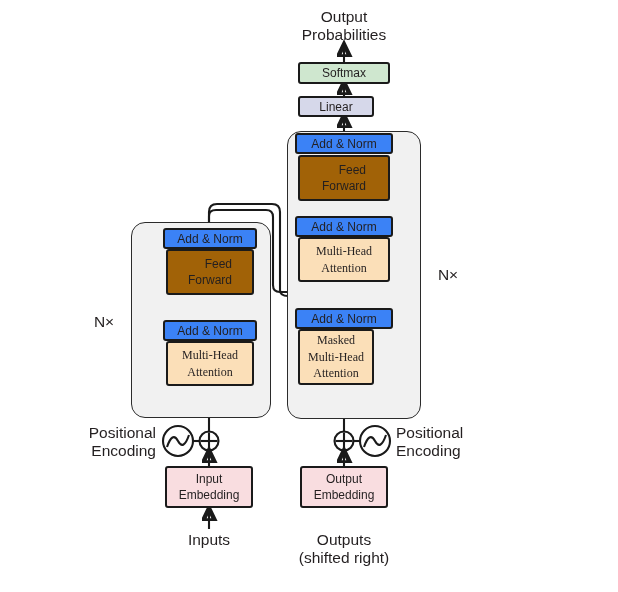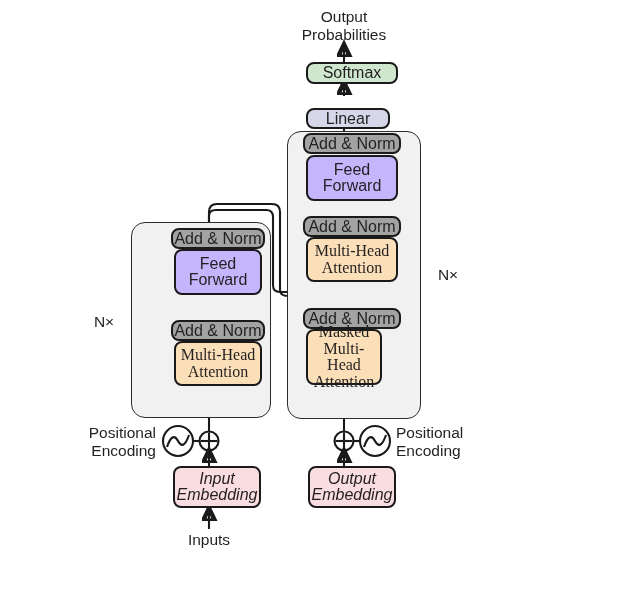--- a/index.html
+++ b/index.html
@@ -3,31 +3,31 @@
 <meta charset="utf-8">
 <style>
   html,body{margin:0;padding:0;background:#fff;}
   body{width:618px;height:592px;font-family:"Liberation Sans",sans-serif;color:#231f20;overflow:hidden;}
   #stage{position:relative;width:618px;height:592px;}
 
   .lbl{position:absolute;font-size:15.5px;line-height:17.5px;color:#231f20;text-align:center;white-space:pre;}
   .lbl.left{text-align:right;}
   .lbl.rightal{text-align:left;}
 
-  .box{position:absolute;box-sizing:border-box;border:2px solid #1a1a1a;border-radius:8px;
+  .box{position:absolute;box-sizing:border-box;border:2px solid #1a1a1a;border-radius:3px;
        display:flex;align-items:center;justify-content:center;text-align:center;
-       font-size:16px;line-height:16px;color:#231f20;margin-left:8px;}
+       font-size:12px;line-height:16px;color:#231f20;}
   .box.two{line-height:16.5px;}
 
   .c-softmax{background:#cfe7cf;}
   .c-linear{background:#d6d8ea;}
-  .c-norm{background:#a3a3a3;text-align:center;}
-  .c-ff{background:#c4b5fd;}
+  .c-norm{background:#3b82f6;text-align:center;}
+  .c-ff{background:#a16207;text-align:right;}
   .c-attn{background:#fbdfb8;font-family:Liberation Serif, serif;}
-  .c-emb{background:#f9dde0;font-style:italic;}
+  .c-emb{background:#f9dde0;}
 
   .stack{position:absolute;box-sizing:border-box;background:#f1f1f1;
          border:1.6px solid #2b2b2b;border-radius:14px;}
 
   svg.wires{position:absolute;left:0;top:0;width:618px;height:592px;overflow:visible;}
   svg.wires path,svg.wires line{fill:none;stroke:#1a1a1a;stroke-width:2.1px;}
   .glyph{fill:none;stroke:#1a1a1a;stroke-width:2.1px;}
 </style>
 </head>
 <body>
@@ -94,21 +94,21 @@
 
     <path d="M209,228 L209,212 Q209,204 217,204 L272,204 Q280,204 280,212 L280,290 Q280,296 288,296 L300,296"></path>
     <path d="M209,222 L209,216 Q209,210 216,210 L266,210 Q273,210 273,217 L273,285"></path>
     <path d="M273,285 Q273,292 280,292 L300,292"></path>
   </svg>
 
   <div class="stack" style="left:131px;top:222px;width:140px;height:196px;"></div>
   <div class="stack" style="left:287px;top:131px;width:134px;height:288px;"></div>
 
   <div class="box c-softmax" style="left:298px;top:62px;width:92px;height:22px;">Softmax</div>
-  <div class="box c-linear" style="left:298px;top:108px;width:84px;height:21px;">Linear</div>
+  <div class="box c-linear" style="left:298px;top:96px;width:76px;height:21px;">Linear</div>
 
   <div class="box c-norm" style="left:295px;top:133px;width:98px;height:21px;">Add &amp; Norm</div>
   <div class="box c-ff two" style="left:298px;top:155px;width:92px;height:46px;white-space:pre-line;">Feed
 Forward</div>
 
   <div class="box c-norm" style="left:295px;top:216px;width:98px;height:21px;">Add &amp; Norm</div>
   <div class="box c-attn two" style="left:298px;top:237px;width:92px;height:45px;white-space:pre-line;">Multi-Head
 Attention</div>
 
   <div class="box c-norm" style="left:295px;top:308px;width:98px;height:21px;">Add &amp; Norm</div>
@@ -155,14 +155,16 @@
 
   <div class="lbl rightal" style="left:396px;top:424px;width:110px;white-space:pre-line;">Positional
 Encoding</div>
 
   <div class="lbl" style="left:84px;top:313px;width:40px;">N×</div>
 
   <div class="lbl" style="left:428px;top:266px;width:40px;">N×</div>
 
   <div class="lbl" style="left:159px;top:531px;width:100px;text-align:center;">Inputs</div>
 
+  <div class="lbl" style="left:274px;top:531px;width:140px;white-space:pre-line;">Outputs
+(shifted right)</div>
 
 </div>
 
 </body></html>

